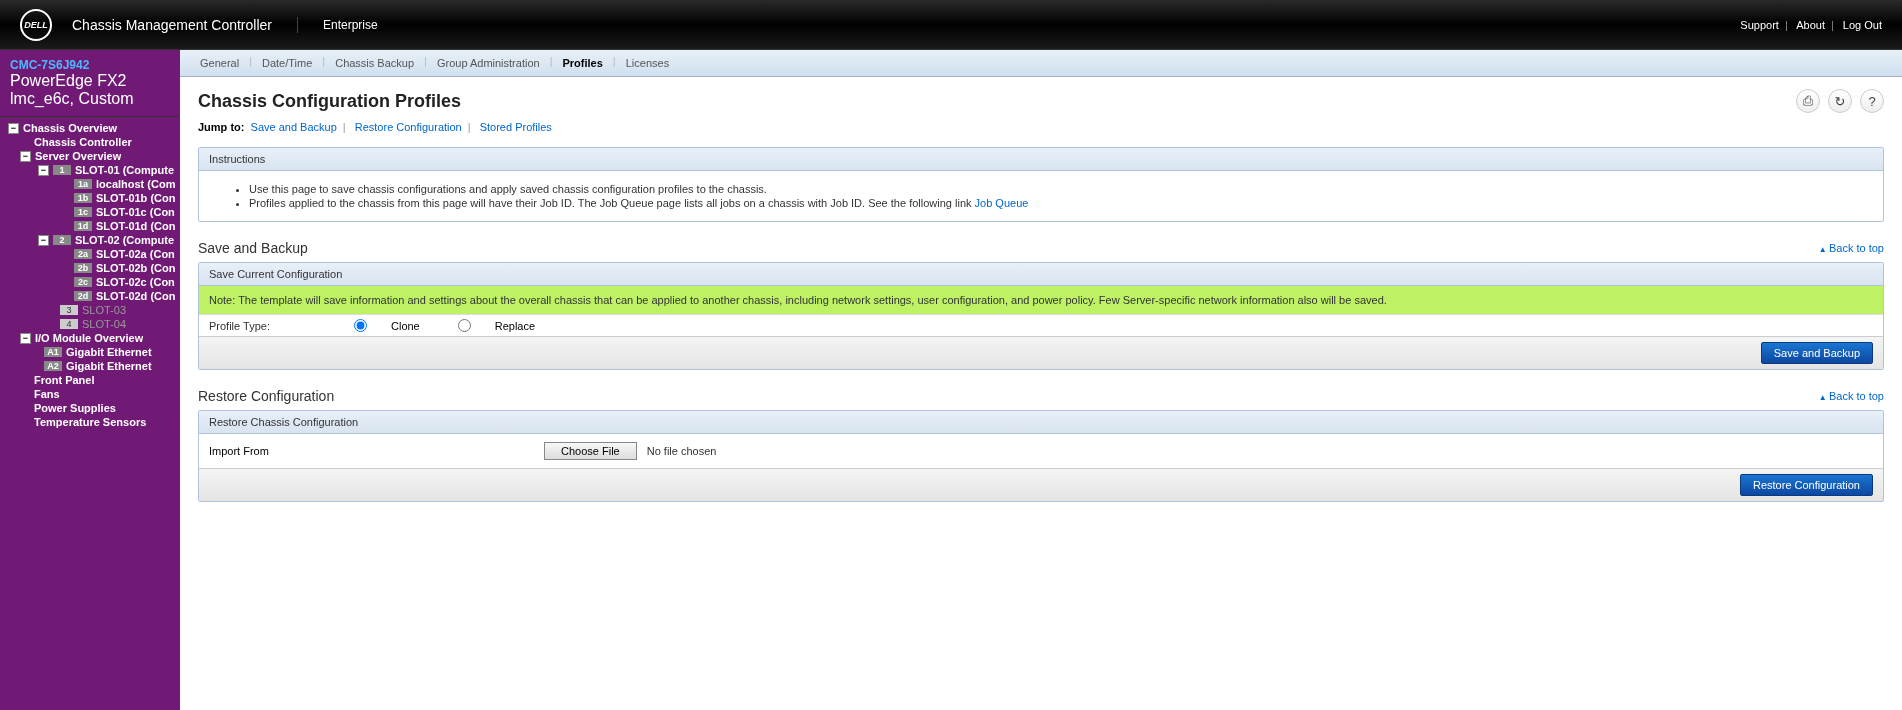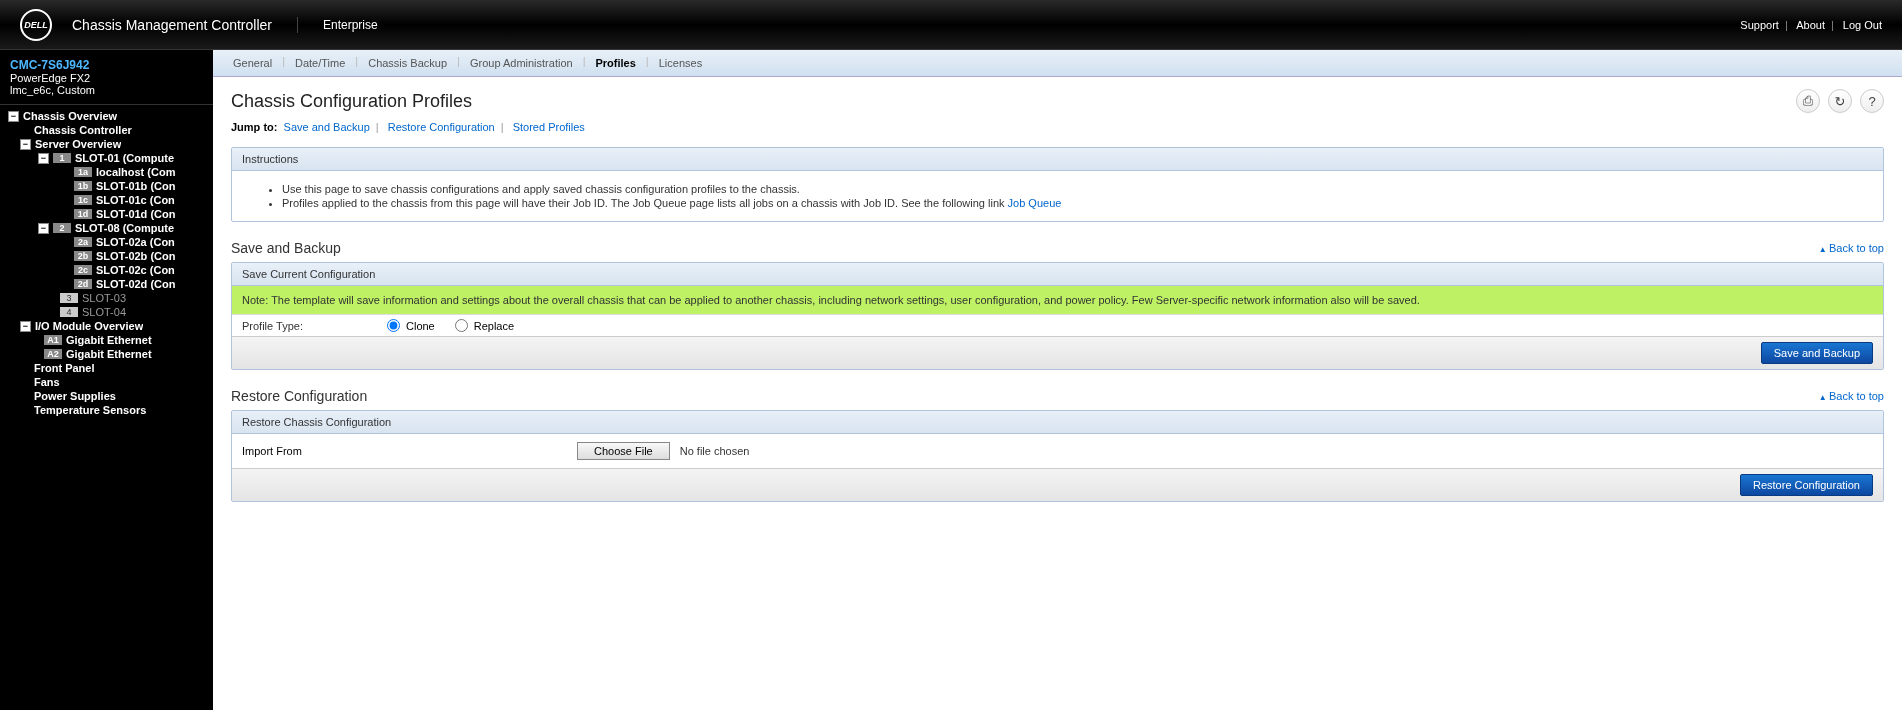--- a/index.html
+++ b/index.html
@@ -5,43 +5,43 @@
 *{margin:0;padding:0;box-sizing:border-box;font-family:Arial,Helvetica,sans-serif}
 body{background:#fff;font-size:11px;overflow:hidden}
 .header{background:linear-gradient(to bottom,#2a2a2a 0%,#000 50%,#1a1a1a 100%);height:50px;display:flex;align-items:center;padding:0 20px;border-bottom:1px solid #333}
 .logo{width:32px;height:32px;border:2px solid #fff;border-radius:50%;display:flex;align-items:center;justify-content:center;color:#fff;font-size:9px;font-weight:bold;font-style:italic;margin-right:20px}
 .header-title{color:#fff;font-size:14px;padding-right:25px;border-right:1px solid #444}
 .header-sub{color:#fff;font-size:12px;padding-left:25px}
 .header-links{margin-left:auto;color:#fff;font-size:11px}
 .header-links a{color:#fff;text-decoration:none;cursor:pointer}
 .header-links span{margin:0 6px;color:#888}
 .main{display:flex;height:calc(100vh - 50px)}
-.sidebar{width:213px;background:#000000;color:#fff;font-size:11px;overflow-y:auto}
+.sidebar{width:180px;background:#701a75;color:#fff;font-size:11px;overflow-y:auto}
 .device-info{padding:8px 10px;border-bottom:1px solid #333}
 .device-name{color:#4db8ff;font-weight:bold;font-size:12px}
-.device-model{color:#fff;font-size:11px}
+.device-model{color:#fff;font-size:16px}
 .tree{padding:4px 0}
 .tree-item{display:flex;align-items:center;padding:1px 2px;cursor:pointer;white-space:nowrap}
 .tree-item.bold{font-weight:bold}
 .tree-toggle{width:11px;height:11px;border:1px solid #888;background:#fff;color:#000;font-size:9px;line-height:9px;text-align:center;margin-right:4px;cursor:pointer;flex-shrink:0}
 .tree-spacer{display:inline-block;flex-shrink:0}
 .tree-badge{background:#888;color:#fff;padding:0 3px;font-size:9px;margin-right:4px;min-width:18px;text-align:center;flex-shrink:0}
 .tree-badge.light{background:#ccc;color:#333}
 .tree-label{overflow:hidden;text-overflow:ellipsis}
 .content{flex:1;background:#fff;overflow-y:auto}
 .tabs{display:flex;background:linear-gradient(to bottom,#333,#000);border-bottom:1px solid #000}
 .tab{padding:8px 16px;color:#fff;background:#000;cursor:pointer;font-size:11px;border-right:1px solid #333}
 .tab.active{background:#fff;color:#000}
 .subtabs{display:flex;background:linear-gradient(to bottom,#e8f0f8,#d0e0f0);padding:5px 12px;border-bottom:1px solid #aac}
 .subtab{padding:2px 8px;color:#555;cursor:pointer;font-size:11px}
 .subtab.active{color:#000;font-weight:bold}
 .subtab-sep{color:#bbb;margin:0 2px}
 .page{padding:12px 18px}
 .page-header{display:flex;align-items:center;margin-bottom:8px}
-.page-title{font-size:18px;font-weight:normal;color:#222}
+.page-title{font-size:18px;font-weight:bold;color:#222}
 .page-actions{margin-left:auto;display:flex;gap:8px}
 .icon-btn{width:24px;height:24px;border:1px solid #ccc;border-radius:50%;background:linear-gradient(to bottom,#fff,#eee);display:flex;align-items:center;justify-content:center;cursor:pointer;font-size:13px;color:#444}
 .jumpto{font-size:11px;margin-bottom:14px}
 .jumpto b{color:#000}
 .jumpto a{color:#06c;text-decoration:none;cursor:pointer}
 .jumpto span{color:#999;margin:0 6px}
 .panel{border:1px solid #b0c4de;margin-bottom:18px;border-radius:2px}
 .panel-header{background:linear-gradient(to bottom,#e8f0f8,#d8e4f0);padding:5px 10px;font-size:11px;color:#333;border-bottom:1px solid #b0c4de}
 .panel-body{padding:10px 14px;font-size:11px;color:#333}
 .panel-body ul{margin-left:24px}
@@ -49,21 +49,21 @@
 .panel-body a{color:#06c;cursor:pointer}
 .section-hdr{display:flex;align-items:center;margin:6px 0}
 .section-title{font-size:14px;color:#333}
 .backtop{margin-left:auto;color:#06c;font-size:11px;cursor:pointer}
 .backtop::before{content:"▲ ";font-size:8px}
 .note{padding:8px 10px;font-size:11px;color:#333;border-bottom:1px solid #ddd;background:#bef264}
 .form-row{display:flex;align-items:center;padding:4px 10px}
 .form-label{width:145px;font-size:11px;color:#333}
 .form-input{width:225px;padding:2px 4px;font-size:11px;border:1px solid #999}
 .form-select{width:85px;padding:1px;font-size:11px;border:1px solid #999}
-.radio-group{display:flex;align-items:flex-end;gap:6px;font-size:11px}
+.radio-group{display:flex;align-items:flex-end;gap:24px;font-size:11px}
 .radio-group label{margin-right:14px}
 .panel-footer{background:linear-gradient(to bottom,#f4f4f4,#e4e4e4);padding:5px 10px;text-align:right;border-top:1px solid #ccc}
 .btn-primary{background:linear-gradient(to bottom,#1976d2,#0d47a1);color:#fff;border:1px solid #0a3a80;padding:4px 12px;font-size:11px;cursor:pointer;border-radius:2px}
 .file-row{display:flex;align-items:center;padding:8px 10px;gap:10px}
 .file-label{width:325px;font-size:11px}
 .btn-file{padding:2px 16px;font-size:11px;border:1px solid #888;background:linear-gradient(to bottom,#f8f8f8,#ddd);cursor:pointer}
 .file-status{font-size:11px;color:#333}
 </style>
 </head>
 <body>
@@ -124,21 +124,21 @@
         </div>
       <div class="tree-item bold">
           <span class="tree-spacer" style="width:72px"></span>
           <span class="tree-badge">1d</span>
           <span class="tree-label">SLOT-01d (Con</span>
         </div>
       <div class="tree-item bold">
           <span class="tree-spacer" style="width:36px"></span>
           <span class="tree-toggle">−</span>
           <span class="tree-badge">2</span>
-          <span class="tree-label">SLOT-08 (Compute</span>
+          <span class="tree-label">SLOT-02 (Compute</span>
         </div>
       <div class="tree-item bold">
           <span class="tree-spacer" style="width:72px"></span>
           <span class="tree-badge">2a</span>
           <span class="tree-label">SLOT-02a (Con</span>
         </div>
       <div class="tree-item bold">
           <span class="tree-spacer" style="width:72px"></span>
           <span class="tree-badge">2b</span>
           <span class="tree-label">SLOT-02b (Con</span>

